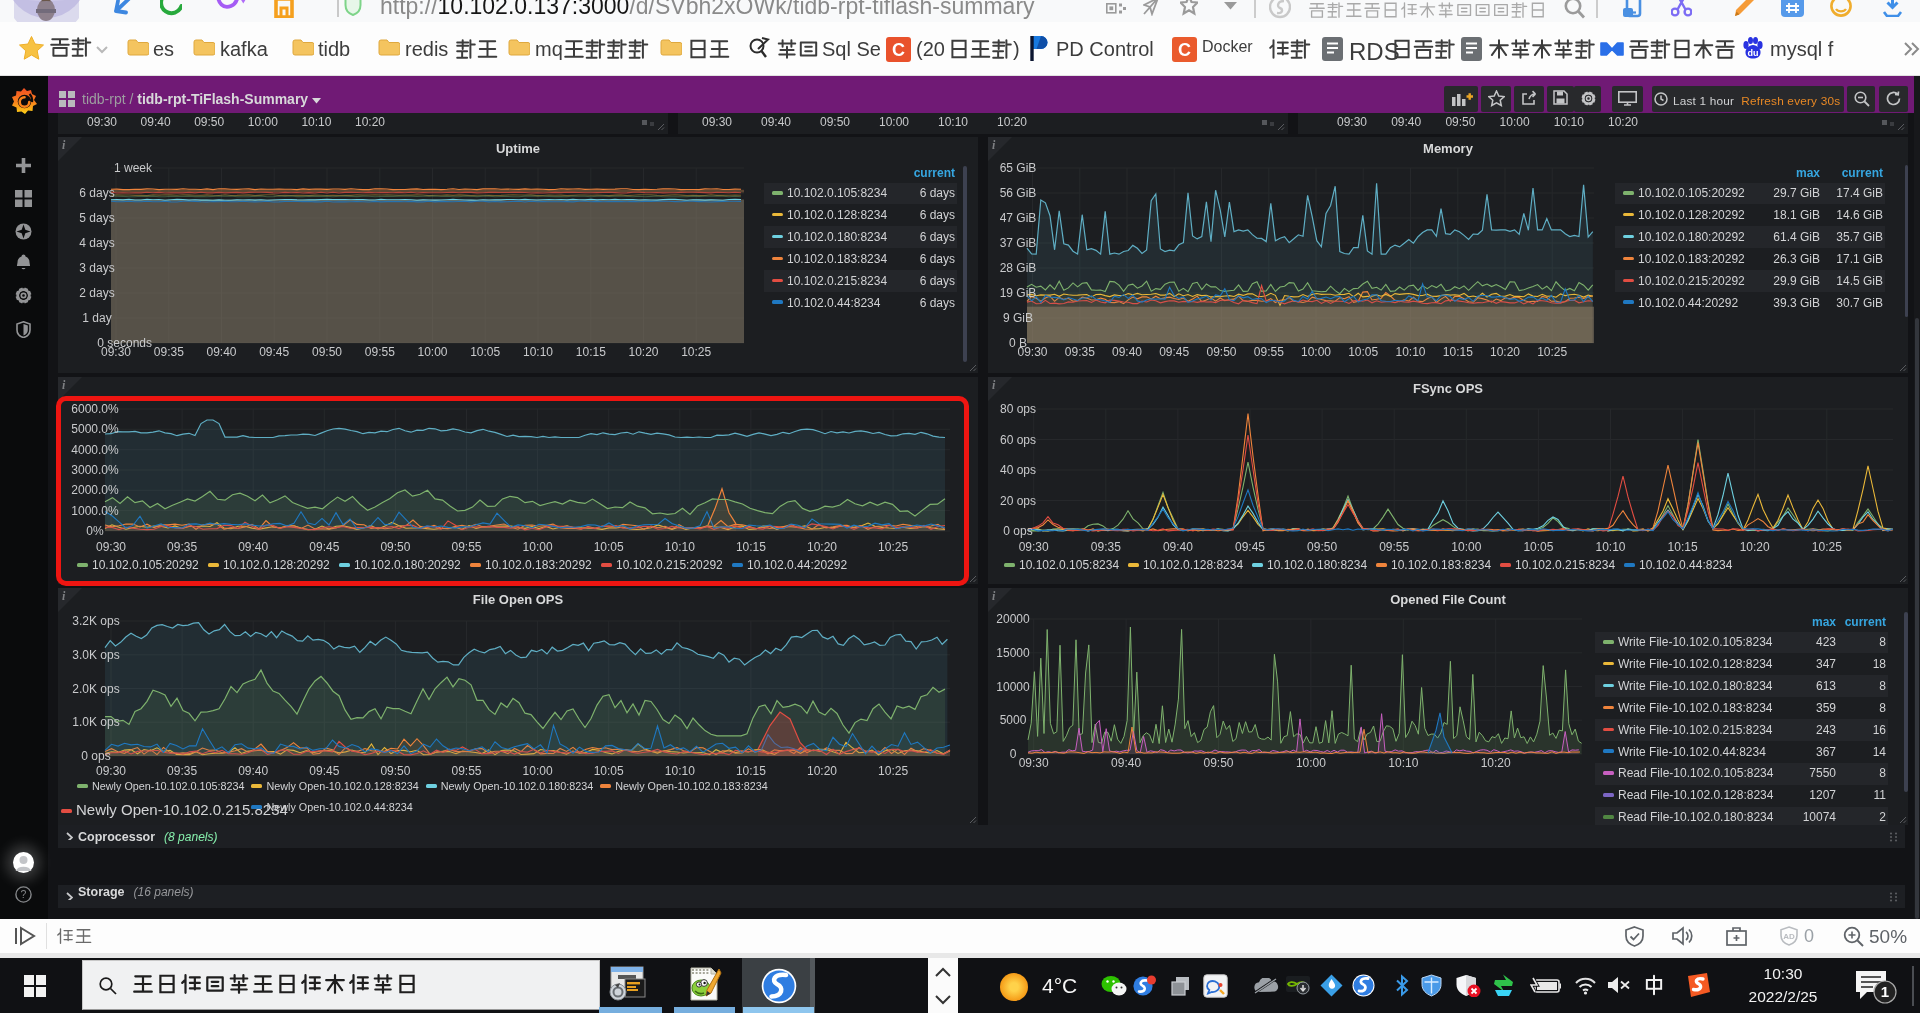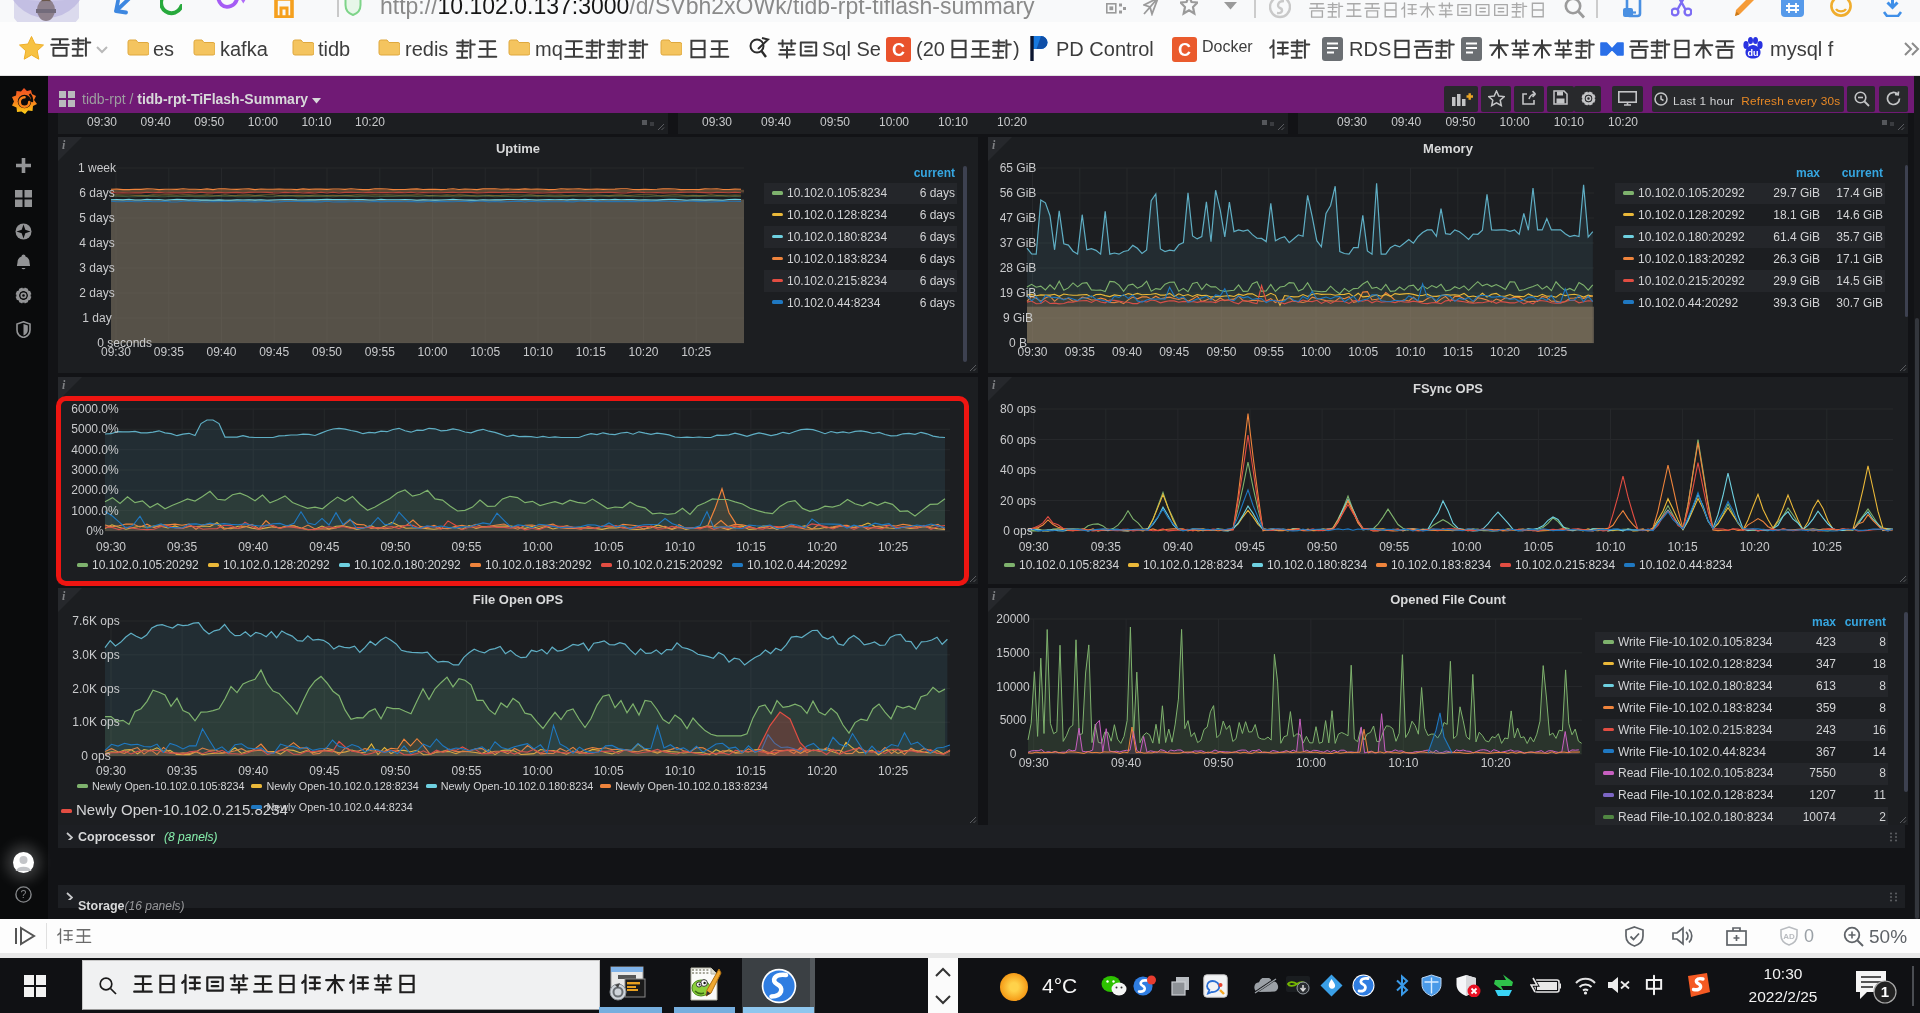--- a/index.html
+++ b/index.html
@@ -275,21 +275,21 @@
           <use href="#hz4"></use>
         </g>
         <g transform="translate(21.5,0) scale(1.1)">
           <use href="#hz7"></use>
         </g>
       </svg></div>
     <svg class="abs" style="left:1322px;top:15px" width="21" height="24">
       <rect width="21" height="24" rx="3" fill="#6b6f73"></rect>
       <path d="M5 6.5 H16 M5 11 H16 M5 15.5 H12" stroke="#fff" stroke-width="2.2"></path>
     </svg>
-    <div class="abs" style="left:1349px;top:16px;font-size:20px;color:#3c3c3c;white-space:nowrap">RDS</div>
+    <div class="abs" style="left:1349px;top:16px;font-size:24px;color:#3c3c3c;white-space:nowrap">RDS</div>
     <div class="abs" style="left:1391px;top:16px"><svg width="64.5" height="21" viewBox="0 0 64.5 21" style="overflow:visible;vertical-align:0px" fill="none" stroke="#3c3c3c" stroke-width="1.8" stroke-linecap="round" opacity="1.0">
         <g transform="translate(0,0) scale(1.1)">
           <use href="#hz1"></use>
         </g>
         <g transform="translate(21.5,0) scale(1.1)">
           <use href="#hz6"></use>
         </g>
         <g transform="translate(43,0) scale(1.1)">
           <use href="#hz7"></use>
         </g>
@@ -482,21 +482,21 @@
         <path d="M638.2 31 V206" stroke="#26282b" stroke-width="1"></path>
         <rect x="53" y="62.5" width="633" height="143.5" fill="rgb(140,128,110)" opacity="0.52"></rect>
         <rect x="53" y="52.8" width="633" height="2.6" fill="rgb(170,120,70)" opacity="0.45"></rect>
         <path d="M53 58.3 L59 57.8 L65 58 L71 58 L77 58.4 L83 58.4 L89 58.6 L95 57.8 L101 58.1 L107 57.8 L113 57.9 L119 58.2 L125 57.8 L131 57.9 L137 58.3 L143 58.2 L149 57.9 L155 58.3 L161 58.5 L167 57.8 L173 58.5 L179 58.4 L185 58.1 L191 57.9 L197 58.6 L203 58.1 L209 57.8 L215 57.8 L221 58.5 L227 58.3 L233 58.5 L239 58.4 L245 58.2 L251 58.6 L257 58.1 L263 58.2 L269 58.5 L275 58.3 L281 58.5 L287 58.3 L293 58.4 L299 57.8 L305 58 L311 58 L317 57.8 L323 58 L329 57.8 L335 58 L341 58.3 L347 58.1 L353 58.1 L359 57.9 L365 58 L371 58.6 L377 58.3 L383 58.3 L389 57.9 L395 58.4 L401 57.9 L407 58.1 L413 58.6 L419 58.3 L425 58.3 L431 58.4 L437 58.5 L443 58.4 L449 58 L455 57.8 L461 58 L467 58 L473 57.9 L479 58.6 L485 58.5 L491 58 L497 58.3 L503 58.1 L509 58.6 L515 58.2 L521 58 L527 58 L533 58.3 L539 58 L545 58.3 L551 58.6 L557 58.1 L563 57.9 L569 58.6 L575 58.2 L581 57.8 L587 57.8 L593 57.8 L599 58.3 L605 58.5 L611 58.1 L617 57.8 L623 58.1 L629 58.6 L635 58.2 L641 58.6 L647 58.5 L653 57.8 L659 58.4 L665 58.4 L671 58.2 L677 58 L683 58.3" stroke="#EAB839" stroke-width="1.1" fill="none" opacity="0.4"></path>
         <path d="M53 59.1 L59 59.3 L65 59.4 L71 59.8 L77 59.7 L83 59.2 L89 59.4 L95 59.1 L101 59.8 L107 59.7 L113 59.2 L119 59.5 L125 59.5 L131 59.1 L137 59.6 L143 59.4 L149 59.7 L155 59.4 L161 59 L167 59.2 L173 59 L179 59.8 L185 59.7 L191 59.7 L197 59.2 L203 59 L209 59.7 L215 59.8 L221 59 L227 59.4 L233 59 L239 59.6 L245 59.6 L251 59.1 L257 59.4 L263 59.4 L269 59.2 L275 59.7 L281 59.3 L287 59.1 L293 59.4 L299 59.6 L305 59.1 L311 59.2 L317 59.8 L323 59.5 L329 59.3 L335 59.4 L341 59.1 L347 59.2 L353 59.3 L359 59.5 L365 59.2 L371 59.1 L377 59 L383 59.5 L389 59.2 L395 59.8 L401 59.7 L407 59 L413 59.2 L419 59.6 L425 59.1 L431 59.1 L437 59.8 L443 59.5 L449 59.4 L455 59.7 L461 59.7 L467 59.1 L473 59 L479 59.3 L485 59.3 L491 59.4 L497 59.6 L503 59.6 L509 59.8 L515 59 L521 59.3 L527 59.3 L533 59.7 L539 59.2 L545 59.1 L551 59.4 L557 59.3 L563 59.2 L569 59.2 L575 59.8 L581 59.3 L587 59.7 L593 59.4 L599 59 L605 59.8 L611 59.7 L617 59.8 L623 59.8 L629 59.7 L635 59.1 L641 59.4 L647 59.1 L653 59.3 L659 59 L665 59.3 L671 59.8 L677 59.2 L683 59.7" stroke="#7EB26D" stroke-width="1.1" fill="none" opacity="0.4"></path>
         <path d="M53 52.2 L59 52.1 L65 52.6 L71 52.6 L77 52.3 L83 52.4 L89 51.9 L95 52 L101 52.6 L107 52.3 L113 52.2 L119 52.4 L125 51.8 L131 52.3 L137 52.2 L143 52.5 L149 51.9 L155 52.6 L161 51.8 L167 51.9 L173 52.3 L179 52.4 L185 52 L191 51.9 L197 52.6 L203 52 L209 52.3 L215 52.3 L221 52.1 L227 52.3 L233 52.2 L239 52.6 L245 51.9 L251 52.4 L257 52 L263 52.1 L269 52.4 L275 52 L281 52 L287 52.4 L293 51.8 L299 52.2 L305 52.6 L311 52.6 L317 51.8 L323 51.9 L329 52 L335 52.6 L341 52.5 L347 52.5 L353 52.1 L359 51.9 L365 52.5 L371 52.4 L377 52.3 L383 52.6 L389 52.3 L395 51.8 L401 52.5 L407 52 L413 52.3 L419 52.6 L425 51.9 L431 51.9 L437 51.8 L443 52.2 L449 52 L455 52.3 L461 52.4 L467 51.9 L473 52.3 L479 52 L485 52.2 L491 52.6 L497 52.5 L503 51.8 L509 52.1 L515 52 L521 51.8 L527 52.4 L533 52.3 L539 52 L545 52.4 L551 52.2 L557 52.1 L563 51.8 L569 51.8 L575 52.5 L581 52.6 L587 52.2 L593 52.5 L599 52.3 L605 51.9 L611 51.9 L617 52 L623 52.6 L629 52.5 L635 52.5 L641 52.6 L647 51.9 L653 52 L659 51.8 L665 52.5 L671 52.5 L677 52.1 L683 52.3" stroke="#EF843C" stroke-width="1.1" fill="none" opacity="1"></path>
         <path d="M53 55.3 L59 56 L65 55.9 L71 56 L77 55.9 L83 55.9 L89 55.2 L95 55.8 L101 55.4 L107 56 L113 55.9 L119 55.9 L125 55.9 L131 55.4 L137 55.9 L143 55.2 L149 55.9 L155 55.9 L161 55.4 L167 55.9 L173 55.6 L179 55.4 L185 55.9 L191 55.4 L197 55.2 L203 55.3 L209 55.4 L215 55.9 L221 56 L227 55.4 L233 55.7 L239 55.5 L245 56 L251 55.6 L257 56 L263 55.3 L269 56 L275 55.3 L281 56 L287 55.4 L293 55.2 L299 55.5 L305 55.8 L311 55.4 L317 55.7 L323 55.6 L329 55.5 L335 55.7 L341 55.4 L347 55.8 L353 55.2 L359 56 L365 55.6 L371 55.8 L377 55.8 L383 55.8 L389 55.5 L395 55.2 L401 55.7 L407 55.4 L413 55.4 L419 55.9 L425 55.8 L431 55.4 L437 55.4 L443 55.5 L449 55.5 L455 55.4 L461 55.3 L467 55.5 L473 56 L479 55.8 L485 56 L491 55.7 L497 55.4 L503 55.6 L509 55.2 L515 55.4 L521 55.5 L527 55.7 L533 55.7 L539 55.6 L545 55.5 L551 55.3 L557 55.6 L563 56 L569 55.9 L575 55.3 L581 55.2 L587 55.6 L593 55.7 L599 55.5 L605 55.9 L611 55.8 L617 55.8 L623 55.4 L629 55.3 L635 55.2 L641 55.4 L647 55.6 L653 55.9 L659 55.2 L665 55.5 L671 55.7 L677 55.3 L683 55.8" stroke="#E24D42" stroke-width="1.1" fill="none" opacity="0.75"></path>
         <path d="M53 62.8 L59 62.6 L65 62.9 L71 62.4 L77 63 L83 63 L89 62.4 L95 62.7 L101 62.5 L107 63.2 L113 62.8 L119 62.4 L125 62.6 L131 63.1 L137 62.8 L143 63.1 L149 63 L155 63.2 L161 62.9 L167 63.2 L173 63.2 L179 62.9 L185 63 L191 62.8 L197 63.1 L203 62.8 L209 63.2 L215 63 L221 62.8 L227 62.6 L233 62.6 L239 62.9 L245 63 L251 62.8 L257 62.9 L263 62.6 L269 62.4 L275 62.6 L281 62.6 L287 62.6 L293 62.8 L299 62.5 L305 62.6 L311 63 L317 63 L323 62.4 L329 62.7 L335 62.8 L341 62.7 L347 62.5 L353 62.7 L359 63.2 L365 62.9 L371 63 L377 63.1 L383 63 L389 62.7 L395 62.4 L401 62.7 L407 63 L413 63.1 L419 63.2 L425 62.7 L431 63 L437 62.8 L443 62.9 L449 62.5 L455 62.5 L461 62.7 L467 62.4 L473 62.7 L479 63 L485 62.7 L491 62.5 L497 62.8 L503 62.5 L509 62.9 L515 62.4 L521 62.7 L527 62.9 L533 62.4 L539 62.9 L545 62.5 L551 62.8 L557 62.4 L563 62.7 L569 62.5 L575 62.6 L581 63 L587 62.7 L593 63 L599 63.1 L605 62.6 L611 62.4 L617 62.4 L623 62.8 L629 63.2 L635 62.7 L641 62.9 L647 63.1 L653 62.9 L659 63 L665 63.2 L671 62.5 L677 62.4 L683 62.5" stroke="#6ED0E0" stroke-width="1.1" fill="none" opacity="1"></path>
         <path d="M53 64.3 L59 64.8 L65 64.7 L71 64.3 L77 64.8 L83 64.8 L89 64.3 L95 64.7 L101 64.8 L107 64.3 L113 64.9 L119 65 L125 64.2 L131 64.2 L137 64.4 L143 64.8 L149 65 L155 64.5 L161 64.8 L167 64.2 L173 64.8 L179 64.7 L185 64.2 L191 64.8 L197 64.9 L203 64.7 L209 64.3 L215 65 L221 64.9 L227 64.5 L233 64.5 L239 64.5 L245 64.6 L251 64.5 L257 64.9 L263 64.9 L269 64.2 L275 65 L281 64.7 L287 64.9 L293 64.8 L299 64.5 L305 64.8 L311 65 L317 64.4 L323 64.9 L329 64.6 L335 64.6 L341 64.5 L347 64.8 L353 64.4 L359 64.9 L365 64.9 L371 64.2 L377 64.9 L383 64.4 L389 64.6 L395 64.7 L401 64.5 L407 64.2 L413 64.9 L419 64.3 L425 64.3 L431 64.9 L437 64.5 L443 64.9 L449 64.8 L455 64.4 L461 64.2 L467 65 L473 64.2 L479 64.8 L485 64.6 L491 64.8 L497 64.8 L503 64.7 L509 64.6 L515 64.9 L521 64.2 L527 64.3 L533 64.8 L539 64.4 L545 64.7 L551 64.6 L557 64.6 L563 64.5 L569 64.8 L575 64.4 L581 64.8 L587 64.4 L593 64.4 L599 64.3 L605 64.3 L611 64.3 L617 64.6 L623 64.8 L629 64.3 L635 64.3 L641 64.6 L647 64.8 L653 65 L659 64.6 L665 64.4 L671 64.2 L677 64.3 L683 64.4" stroke="#1F78C1" stroke-width="1.1" fill="none" opacity="0.85"></path>
       </svg>
-      <div class="ylab" style="left:-16px;top:24px;width:110px;text-align:center">1 week</div>
+      <div class="ylab" style="left:-16px;top:24px;width:110px;text-align:right">1 week</div>
       <div class="ylab" style="left:-16px;top:49px;width:110px;text-align:center">6 days</div>
       <div class="ylab" style="left:-16px;top:74px;width:110px;text-align:center">5 days</div>
       <div class="ylab" style="left:-16px;top:99px;width:110px;text-align:center">4 days</div>
       <div class="ylab" style="left:-16px;top:124px;width:110px;text-align:center">3 days</div>
       <div class="ylab" style="left:-16px;top:149px;width:110px;text-align:center">2 days</div>
       <div class="ylab" style="left:-16px;top:174px;width:110px;text-align:center">1 day</div>
       <div class="ylab" style="left:-16px;top:199px;width:110px;text-align:right">0 seconds</div>
       <div class="xlab" style="left:33px;top:208px;width:50px">09:30</div>
       <div class="xlab" style="left:85.8px;top:208px;width:50px">09:35</div>
       <div class="xlab" style="left:138.5px;top:208px;width:50px">09:40</div>
@@ -771,21 +771,21 @@
         <path d="M47 163.5 L53.5 160.7 L60 163.7 L66.5 165.3 L73 161.7 L79.5 159.6 L86 166.1 L92.5 161.6 L99 166.6 L105.5 159.4 L112 164.4 L118.5 165.5 L125 164.9 L131.5 165.4 L138 163.8 L144.5 160.1 L151 162.2 L157.5 162.1 L164 164.8 L170.5 164.4 L177 162.8 L183.5 160.7 L190 163.9 L196.5 161.2 L203 156.1 L209.5 163.4 L216 164.5 L222.5 162.4 L229 159.6 L235.5 154.6 L242 160 L248.5 159.7 L255 166.2 L261.5 165.4 L268 160.1 L274.5 161.7 L281 166.6 L287.5 159.7 L294 163 L300.5 163.1 L307 160.6 L313.5 162.7 L320 163.2 L326.5 163.2 L333 160.2 L339.5 161 L346 151.2 L352.5 157.9 L359 150.7 L365.5 157.6 L372 166.2 L378.5 164 L385 163.3 L391.5 161.4 L398 163.6 L404.5 163.6 L411 163.4 L417.5 160.8 L424 160.5 L430.5 164.6 L437 163.3 L443.5 163.2 L450 165.6 L456.5 160.5 L463 163.6 L469.5 157.5 L476 161.7 L482.5 165.9 L489 165.4 L495.5 165.5 L502 160.5 L508.5 163.5 L515 159.4 L521.5 164.5 L528 161.3 L534.5 159.5 L541 160.9 L547.5 159.8 L554 161.6 L560.5 161.2 L567 161.5 L573.5 163.1 L580 163.7 L586.5 161.7 L593 163.5 L599.5 164 L606 163 L612.5 161.6 L619 159.6 L625.5 162.7 L632 163.9 L638.5 159.5 L645 159.8 L651.5 163.3 L658 166.6 L664.5 162.7 L671 163 L677.5 165.3 L684 165 L690.5 160.8 L697 164.2 L703.5 162.5 L710 165.8 L716.5 161.9 L723 162.7 L729.5 162.1 L736 165.5 L742.5 159.5 L749 164.6 L755.5 161.8 L762 163.7 L768.5 159.9 L775 162.3 L781.5 162.4 L788 165.6 L794.5 165.4 L801 159.5 L807.5 163.2 L814 162.8 L820.5 165.6 L827 159.5 L833.5 165.5 L840 161.1 L846.5 166.5 L853 160.2 L859.5 163.8 L866 160.6 L872.5 162.4 L879 165.1 L885.5 165.7 L892 161.9" stroke="#EF843C" stroke-width="1.1" fill="none"></path>
         <path d="M47 166.4 L53.5 164.7 L60 164.6 L66.5 163.1 L73 166 L79.5 163.4 L86 163 L92.5 163 L99 162.3 L105.5 164.2 L112 165.3 L118.5 164.8 L125 166.3 L131.5 163.7 L138 163.1 L144.5 165.7 L151 163.2 L157.5 164.6 L164 162.3 L170.5 165.7 L177 165.8 L183.5 166.2 L190 164.8 L196.5 162.2 L203 161.6 L209.5 166.4 L216 164.7 L222.5 162.1 L229 162.2 L235.5 166.2 L242 166.3 L248.5 163.3 L255 163.6 L261.5 162.9 L268 162.9 L274.5 163.9 L281 153.4 L287.5 159.2 L294 163.1 L300.5 164.1 L307 166.8 L313.5 165.4 L320 162.9 L326.5 164.4 L333 162.4 L339.5 163 L346 166.6 L352.5 166.9 L359 165.5 L365.5 162.8 L372 166.2 L378.5 162.2 L385 164.4 L391.5 161.4 L398 162.4 L404.5 158.9 L411 162.5 L417.5 161.5 L424 165.6 L430.5 165.6 L437 164.7 L443.5 163.2 L450 163.5 L456.5 166.1 L463 163.5 L469.5 164.1 L476 161.3 L482.5 165 L489 162.4 L495.5 163.4 L502 164.4 L508.5 165.1 L515 163.8 L521.5 164.1 L528 165.7 L534.5 165.2 L541 163.4 L547.5 163.4 L554 162.9 L560.5 165.4 L567 161.8 L573.5 164.2 L580 165.3 L586.5 164.2 L593 163.4 L599.5 161.4 L606 163.9 L612.5 165.2 L619 166 L625.5 163.6 L632 164.1 L638.5 165.5 L645 166.6 L651.5 165.7 L658 165.2 L664.5 164.9 L671 166.6 L677.5 162.2 L684 163.1 L690.5 163.7 L697 162.2 L703.5 164 L710 164.2 L716.5 164.7 L723 163.3 L729.5 162.1 L736 161.6 L742.5 161.8 L749 161.9 L755.5 162.5 L762 162.6 L768.5 166.5 L775 161.3 L781.5 166.3 L788 163.6 L794.5 161.6 L801 160 L807.5 163.2 L814 164.1 L820.5 163 L827 165.5 L833.5 161.3 L840 161.4 L846.5 163.5 L853 162.6 L859.5 164.1 L866 164.2 L872.5 161.6 L879 165 L885.5 166.5 L892 162.3 L892 168 L47 168 Z" fill="#E24D42" opacity="0.09"></path>
         <path d="M47 166.4 L53.5 164.7 L60 164.6 L66.5 163.1 L73 166 L79.5 163.4 L86 163 L92.5 163 L99 162.3 L105.5 164.2 L112 165.3 L118.5 164.8 L125 166.3 L131.5 163.7 L138 163.1 L144.5 165.7 L151 163.2 L157.5 164.6 L164 162.3 L170.5 165.7 L177 165.8 L183.5 166.2 L190 164.8 L196.5 162.2 L203 161.6 L209.5 166.4 L216 164.7 L222.5 162.1 L229 162.2 L235.5 166.2 L242 166.3 L248.5 163.3 L255 163.6 L261.5 162.9 L268 162.9 L274.5 163.9 L281 153.4 L287.5 159.2 L294 163.1 L300.5 164.1 L307 166.8 L313.5 165.4 L320 162.9 L326.5 164.4 L333 162.4 L339.5 163 L346 166.6 L352.5 166.9 L359 165.5 L365.5 162.8 L372 166.2 L378.5 162.2 L385 164.4 L391.5 161.4 L398 162.4 L404.5 158.9 L411 162.5 L417.5 161.5 L424 165.6 L430.5 165.6 L437 164.7 L443.5 163.2 L450 163.5 L456.5 166.1 L463 163.5 L469.5 164.1 L476 161.3 L482.5 165 L489 162.4 L495.5 163.4 L502 164.4 L508.5 165.1 L515 163.8 L521.5 164.1 L528 165.7 L534.5 165.2 L541 163.4 L547.5 163.4 L554 162.9 L560.5 165.4 L567 161.8 L573.5 164.2 L580 165.3 L586.5 164.2 L593 163.4 L599.5 161.4 L606 163.9 L612.5 165.2 L619 166 L625.5 163.6 L632 164.1 L638.5 165.5 L645 166.6 L651.5 165.7 L658 165.2 L664.5 164.9 L671 166.6 L677.5 162.2 L684 163.1 L690.5 163.7 L697 162.2 L703.5 164 L710 164.2 L716.5 164.7 L723 163.3 L729.5 162.1 L736 161.6 L742.5 161.8 L749 161.9 L755.5 162.5 L762 162.6 L768.5 166.5 L775 161.3 L781.5 166.3 L788 163.6 L794.5 161.6 L801 160 L807.5 163.2 L814 164.1 L820.5 163 L827 165.5 L833.5 161.3 L840 161.4 L846.5 163.5 L853 162.6 L859.5 164.1 L866 164.2 L872.5 161.6 L879 165 L885.5 166.5 L892 162.3" stroke="#E24D42" stroke-width="1.1" fill="none"></path>
         <path d="M47 162.3 L53.5 156.3 L60 158.1 L66.5 155.3 L73 156.9 L79.5 156.3 L86 158.5 L92.5 158.9 L99 156.1 L105.5 164.3 L112 155.5 L118.5 157.4 L125 161 L131.5 157.8 L138 157.9 L144.5 140.8 L151 151.7 L157.5 162 L164 158.8 L170.5 164.7 L177 156.7 L183.5 155.8 L190 160.1 L196.5 160.8 L203 159.9 L209.5 164.8 L216 165.1 L222.5 156.1 L229 158.2 L235.5 158.4 L242 161 L248.5 159 L255 162.4 L261.5 160.8 L268 160.5 L274.5 152 L281 158.4 L287.5 160 L294 156.6 L300.5 158.7 L307 163.9 L313.5 160.9 L320 161.9 L326.5 164.5 L333 162.6 L339.5 165.6 L346 157.8 L352.5 165.7 L359 162.8 L365.5 156.1 L372 159 L378.5 151 L385 157.8 L391.5 161.8 L398 160 L404.5 160.8 L411 162.8 L417.5 160.9 L424 158.8 L430.5 163.7 L437 153.8 L443.5 159.5 L450 161.2 L456.5 158.7 L463 157.1 L469.5 155.6 L476 160.9 L482.5 156.8 L489 165.1 L495.5 137.4 L502 155.9 L508.5 159.5 L515 165.2 L521.5 159.1 L528 163.4 L534.5 164.4 L541 164 L547.5 157.9 L554 157.4 L560.5 160.6 L567 161.7 L573.5 162.1 L580 155.6 L586.5 160.5 L593 160.3 L599.5 138 L606 160 L612.5 156.7 L619 161.6 L625.5 159.9 L632 163.7 L638.5 158.3 L645 164.1 L651.5 160.3 L658 156 L664.5 155.2 L671 160.3 L677.5 159.1 L684 164.8 L690.5 157.9 L697 164 L703.5 161.7 L710 146.7 L716.5 155.2 L723 159.5 L729.5 159 L736 160.8 L742.5 163.5 L749 158.1 L755.5 155.4 L762 161.5 L768.5 162.6 L775 149.3 L781.5 156.2 L788 158.6 L794.5 145.5 L801 155.8 L807.5 165.8 L814 158.2 L820.5 165.2 L827 161 L833.5 156.5 L840 158.2 L846.5 144.8 L853 156.4 L859.5 154.2 L866 159.7 L872.5 165 L879 160 L885.5 159.2 L892 156.9 L892 168 L47 168 Z" fill="#1F78C1" opacity="0.09"></path>
         <path d="M47 162.3 L53.5 156.3 L60 158.1 L66.5 155.3 L73 156.9 L79.5 156.3 L86 158.5 L92.5 158.9 L99 156.1 L105.5 164.3 L112 155.5 L118.5 157.4 L125 161 L131.5 157.8 L138 157.9 L144.5 140.8 L151 151.7 L157.5 162 L164 158.8 L170.5 164.7 L177 156.7 L183.5 155.8 L190 160.1 L196.5 160.8 L203 159.9 L209.5 164.8 L216 165.1 L222.5 156.1 L229 158.2 L235.5 158.4 L242 161 L248.5 159 L255 162.4 L261.5 160.8 L268 160.5 L274.5 152 L281 158.4 L287.5 160 L294 156.6 L300.5 158.7 L307 163.9 L313.5 160.9 L320 161.9 L326.5 164.5 L333 162.6 L339.5 165.6 L346 157.8 L352.5 165.7 L359 162.8 L365.5 156.1 L372 159 L378.5 151 L385 157.8 L391.5 161.8 L398 160 L404.5 160.8 L411 162.8 L417.5 160.9 L424 158.8 L430.5 163.7 L437 153.8 L443.5 159.5 L450 161.2 L456.5 158.7 L463 157.1 L469.5 155.6 L476 160.9 L482.5 156.8 L489 165.1 L495.5 137.4 L502 155.9 L508.5 159.5 L515 165.2 L521.5 159.1 L528 163.4 L534.5 164.4 L541 164 L547.5 157.9 L554 157.4 L560.5 160.6 L567 161.7 L573.5 162.1 L580 155.6 L586.5 160.5 L593 160.3 L599.5 138 L606 160 L612.5 156.7 L619 161.6 L625.5 159.9 L632 163.7 L638.5 158.3 L645 164.1 L651.5 160.3 L658 156 L664.5 155.2 L671 160.3 L677.5 159.1 L684 164.8 L690.5 157.9 L697 164 L703.5 161.7 L710 146.7 L716.5 155.2 L723 159.5 L729.5 159 L736 160.8 L742.5 163.5 L749 158.1 L755.5 155.4 L762 161.5 L768.5 162.6 L775 149.3 L781.5 156.2 L788 158.6 L794.5 145.5 L801 155.8 L807.5 165.8 L814 158.2 L820.5 165.2 L827 161 L833.5 156.5 L840 158.2 L846.5 144.8 L853 156.4 L859.5 154.2 L866 159.7 L872.5 165 L879 160 L885.5 159.2 L892 156.9" stroke="#1F78C1" stroke-width="1.1" fill="none"></path>
         <path d="M700 161.2 L712 137.6 L722 124.1 L732 130.9 L742 154.5 L750 162.9 L750 168 L700 168 Z" fill="#E24D42" opacity="0.25"></path>
         <path d="M700 161.2 L712 137.6 L722 124.1 L732 130.9 L742 154.5 L750 162.9" stroke="#E24D42" stroke-width="1.2" fill="none"></path>
         <path d="M47 128.7 L53 128.5 L59 133.4 L65 132.3 L71 136.4 L77 123.5 L83 120.7 L89 113.3 L95 102.2 L101 104.3 L107 106.9 L113 118.3 L119 110.2 L125 122.6 L131 125.3 L137 132.8 L143 124.1 L149 124 L155 122.6 L161 120.8 L167 110.8 L173 98.6 L179 104.6 L185 96 L191 93.3 L197 91.3 L203 82.1 L209 95.1 L215 103.1 L221 105.4 L227 112.2 L233 118.4 L239 126.1 L245 113.1 L251 100.8 L257 92.9 L263 88.4 L269 95 L275 103.2 L281 107.7 L287 121.9 L293 131.3 L299 129.7 L305 129.9 L311 123.6 L317 120.8 L323 130.8 L329 119.1 L335 120.6 L341 120.5 L347 123.2 L353 125.7 L359 112.9 L365 100.7 L371 111.5 L377 100.8 L383 94.7 L389 89.1 L395 98.9 L401 90.7 L407 92.2 L413 96.9 L419 112.3 L425 112.3 L431 121.6 L437 126.4 L443 115 L449 119.3 L455 110.3 L461 114.7 L467 125.2 L473 126.6 L479 133.9 L485 140.5 L491 132.1 L497 124.3 L503 131.6 L509 123 L515 121 L521 131 L527 139.5 L533 130.5 L539 117.1 L545 108.2 L551 106.6 L557 119.7 L563 112.5 L569 124.8 L575 115.9 L581 127 L587 112.5 L593 113.5 L599 121.5 L605 131.5 L611 135.5 L617 127 L623 131.5 L629 140.5 L635 130 L641 136.8 L647 142.6 L653 146.3 L659 147.8 L665 147.8 L671 147.8 L677 147.8 L683 147.8 L689 145.8 L695 129.9 L701 118.7 L707 116.9 L713 125.8 L719 112.7 L725 119.4 L731 118.3 L737 116.2 L743 118.4 L749 125.3 L755 113.1 L761 124.1 L767 127.1 L773 120.3 L779 125.5 L785 137 L791 145.1 L797 134.6 L803 131.1 L809 132.5 L815 120.7 L821 116 L827 124.1 L833 130.8 L839 118 L845 120.1 L851 118.1 L857 121.4 L863 108.7 L869 106.8 L875 99.3 L881 104.3 L887 101.1" stroke="#7EB26D" stroke-width="1.2" fill="none"></path>
         <path d="M47 59.6 L52.2 52.6 L57.4 58 L62.6 54.3 L67.8 49 L73 45.2 L78.2 48.3 L83.4 50.6 L88.6 47.1 L93.8 39.9 L99 37.4 L104.2 36.7 L109.4 38.5 L114.6 40 L119.8 36.5 L125 37.7 L130.2 37.1 L135.4 35.1 L140.6 34.7 L145.8 41.8 L151 46 L156.2 42.8 L161.4 41.7 L166.6 36.5 L171.8 43.4 L177 47.6 L182.2 47.5 L187.4 43.7 L192.6 48.4 L197.8 44.3 L203 45.7 L208.2 48.7 L213.4 43.6 L218.6 49.7 L223.8 43 L229 45.9 L234.2 48.1 L239.4 52.7 L244.6 53.2 L249.8 47.9 L255 52.2 L260.2 51.4 L265.4 52.3 L270.6 55.4 L275.8 61.1 L281 58 L286.2 59.4 L291.4 59.8 L296.6 58.2 L301.8 64.3 L307 59.4 L312.2 53.3 L317.4 57.1 L322.6 52.2 L327.8 49.1 L333 52.3 L338.2 55.9 L343.4 62.3 L348.6 63.6 L353.8 64.4 L359 64.6 L364.2 64.9 L369.4 64.1 L374.6 70 L379.8 74.2 L385 73.3 L390.2 73.8 L395.4 76.9 L400.6 76.9 L405.8 69.4 L411 64.8 L416.2 61.3 L421.4 63.5 L426.6 64.8 L431.8 61.6 L437 60.6 L442.2 58.5 L447.4 65.7 L452.6 62.4 L457.8 67 L463 69.7 L468.2 69.2 L473.4 62.3 L478.6 63.7 L483.8 61.5 L489 66 L494.2 59.2 L499.4 63.1 L504.6 62.4 L509.8 59.6 L515 56.5 L520.2 57.4 L525.4 55.1 L530.6 62.7 L535.8 55.2 L541 54.3 L546.2 52.8 L551.4 56.6 L556.6 56.9 L561.8 54.7 L567 56.1 L572.2 61.9 L577.4 66.6 L582.6 60.8 L587.8 65.4 L593 65.2 L598.2 61.9 L603.4 66.2 L608.6 61.5 L613.8 61.8 L619 54.9 L624.2 59.5 L629.4 60.6 L634.6 62.8 L639.8 66.3 L645 67.4 L650.2 68.6 L655.4 70.2 L660.6 64.5 L665.8 67.2 L671 74.1 L676.2 70.2 L681.4 71.2 L686.6 76.9 L691.8 72.9 L697 69.4 L702.2 67 L707.4 62 L712.6 65.6 L717.8 60.3 L723 62.5 L728.2 56.9 L733.4 49.1 L738.6 48.3 L743.8 49.5 L749 45.9 L754.2 42.5 L759.4 42.4 L764.6 48.9 L769.8 51.1 L775 48.3 L780.2 55.9 L785.4 57.3 L790.6 50.8 L795.8 47.5 L801 51.2 L806.2 56.8 L811.4 55.7 L816.6 53.9 L821.8 57.3 L827 57 L832.2 49.4 L837.4 47 L842.6 46.4 L847.8 53.2 L853 53.6 L858.2 61 L863.4 53.8 L868.6 53.5 L873.8 52 L879 49.2 L884.2 56.3 L889.4 51.3" stroke="#5FAEC4" stroke-width="1.2" fill="none"></path>
       </svg>
-      <div class="ylab" style="left:-17px;top:26px;width:110px;text-align:center">7.6K ops</div>
+      <div class="ylab" style="left:-17px;top:26px;width:110px;text-align:center">3.2K ops</div>
       <div class="ylab" style="left:-17px;top:59.8px;width:110px;text-align:center">3.0K ops</div>
       <div class="ylab" style="left:-17px;top:93.5px;width:110px;text-align:center">2.0K ops</div>
       <div class="ylab" style="left:-17px;top:127.2px;width:110px;text-align:center">1.0K ops</div>
       <div class="ylab" style="left:-17px;top:161px;width:110px;text-align:center">0 ops</div>
       <div class="xlab" style="left:28px;top:176px;width:50px">09:30</div>
       <div class="xlab" style="left:99.1px;top:176px;width:50px">09:35</div>
       <div class="xlab" style="left:170.2px;top:176px;width:50px">09:40</div>
       <div class="xlab" style="left:241.3px;top:176px;width:50px">09:45</div>
       <div class="xlab" style="left:312.4px;top:176px;width:50px">09:50</div>
       <div class="xlab" style="left:383.5px;top:176px;width:50px">09:55</div>
@@ -895,21 +895,21 @@
           <circle cx="7" cy="5" r="1.1"></circle>
           <circle cx="2" cy="8.5" r="1.1"></circle>
           <circle cx="7" cy="8.5" r="1.1"></circle>
         </g>
       </svg>
     </div>
     <div class="rowc" style="top:809px">
       <svg class="chev" width="9" height="11">
         <path d="M2 1 L7 5.5 L2 10" stroke="#c8c9cb" stroke-width="1.8" fill="none"></path>
       </svg>
-      <div style="position:absolute;left:20px;top:14px;display:flex;align-items:baseline">
+      <div style="position:absolute;left:20px;top:0;display:flex;gap:9px;align-items:baseline">
         <span style="font-size:12.5px;font-weight:bold">Storage</span>
         <span style="font-size:12px;font-style:italic;color:#96979a">(16 panels)</span>
       </div>
       <svg class="abs" style="right:6px;top:7px" width="10" height="10">
         <g fill="#5a5c60">
           <circle cx="2" cy="1.5" r="1.1"></circle>
           <circle cx="7" cy="1.5" r="1.1"></circle>
           <circle cx="2" cy="5" r="1.1"></circle>
           <circle cx="7" cy="5" r="1.1"></circle>
           <circle cx="2" cy="8.5" r="1.1"></circle>

